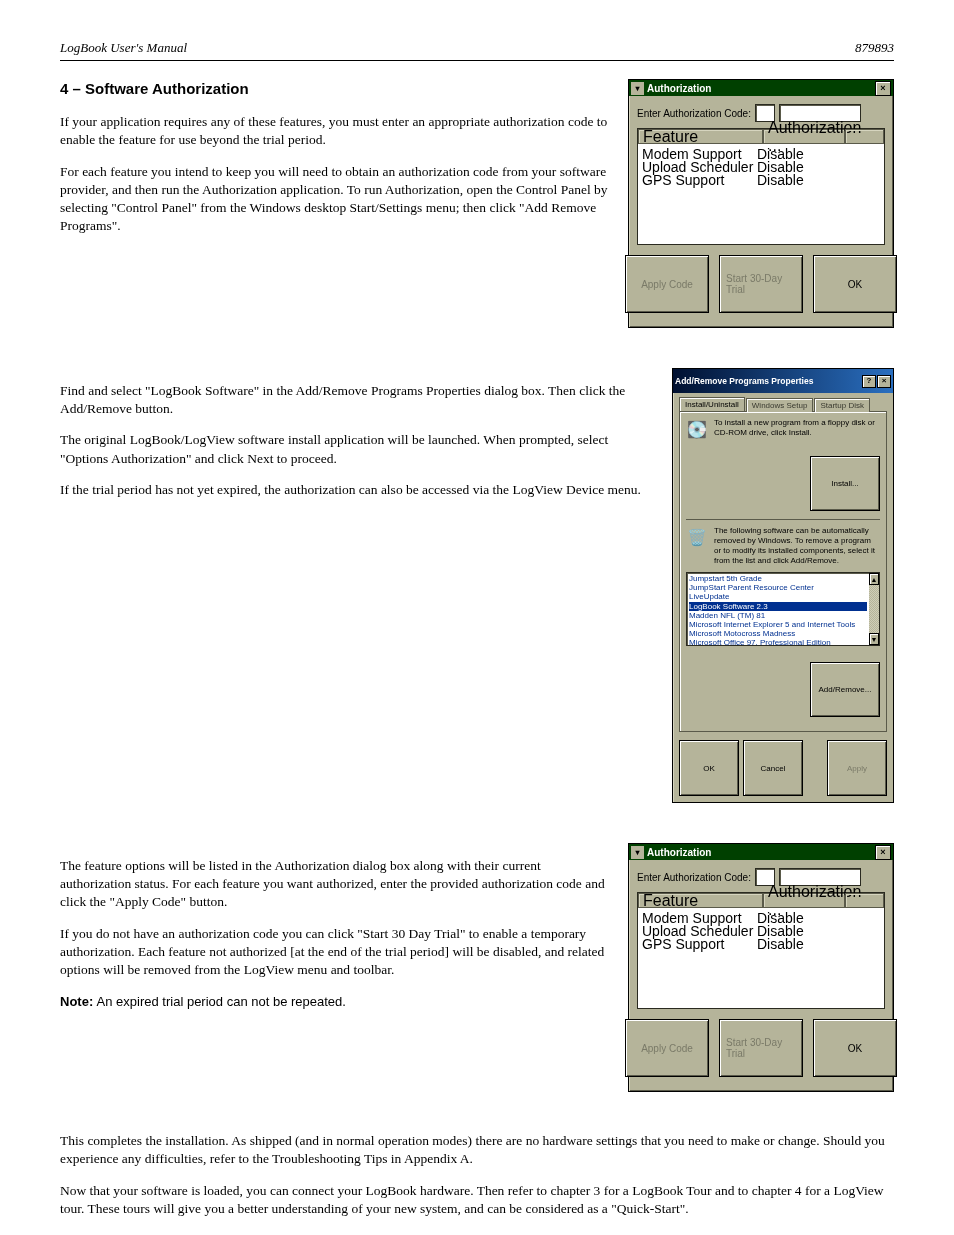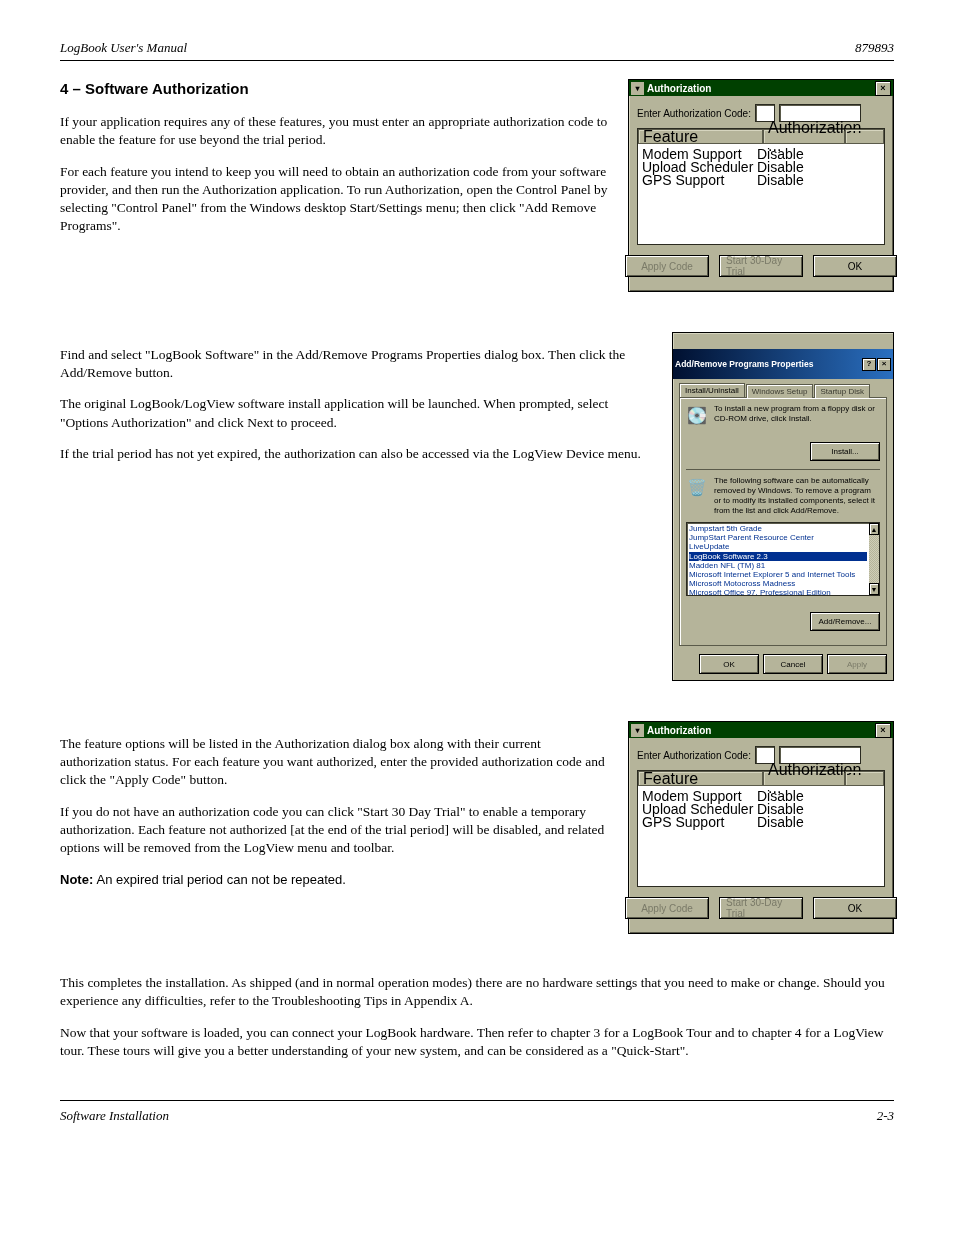--- a/index.html
+++ b/index.html
@@ -145,40 +145,40 @@
     padding: 10px 4px 6px 4px;
   }
   .w95btn {
     min-width: 70px;
     height: 20px;
     background: #b5b49a;
     border: 1px solid #000;
     box-shadow: inset 1px 1px 0 #fff, inset -1px -1px 0 #5a5a4a;
     font: 10px "MS Sans Serif", sans-serif;
     display: flex; align-items: center; justify-content: center;
-    padding: 0 6px;
+    padding: 18px 6px;
   }
   .w95btn.disabled { color: #7a7a68; }
 
   
   .arp-dialog {
     width: 220px;
     background: #b5b49a;
     border: 1px solid #000;
     font-family: "MS Sans Serif", Tahoma, sans-serif;
     font-size: 8px;
     box-shadow: inset 1px 1px 0 #d6d5bf;
   }
   .arp-title {
-    height: 30px;
+    height: 24px;
     background: linear-gradient(to right,#001030,#2a6fc0);
     color: #fff;
     display: flex; align-items: center;
     padding: 0 2px;
-    font-size: 8.5px; font-weight: bold; margin-top: 16px;
+    font-size: 8.5px; font-weight: bold;
   }
   .arp-title .spacer { flex: 1; }
   .arp-title .tbtn {
     width: 12px; height: 11px;
     background: #b5b49a;
     border: 1px solid #000;
     box-shadow: inset 1px 1px 0 #fff;
     margin-left: 1px;
     display: flex; align-items: center; justify-content: center;
     font-size: 8px; color: #000; font-weight: bold; line-height: 1;
@@ -242,21 +242,21 @@
     font-size: 7px;
     display: flex; align-items: center; justify-content: center;
     line-height: 1;
   }
   .arp-list .sb .track { flex: 1; background: repeating-conic-gradient(#cfceb8 0% 25%, #b5b49a 0% 50%); background-size: 2px 2px;}
   .arp-bottom {
     display: flex; justify-content: flex-end; gap: 4px;
     padding: 8px 0 0 0;
   }
   .arp-bottom .w95btn { min-width: 46px; height: 18px; font-size: 8px;}
-  .arp-bottom .w95btn.disabled { color: #7a7a68; }
+  .arp-bottom .w95btn.disabled { color: #7a7a68; margin-left: 20px; }
   .arp-btnrow .w95btn { min-width: 56px; height: 17px; font-size: 8px;}
 </style>
 </head>
 <body>
 
 <div class="header-row">
   <span>LogBook User's Manual</span>
   <span>879893</span>
 </div>
 <hr class="hr">

